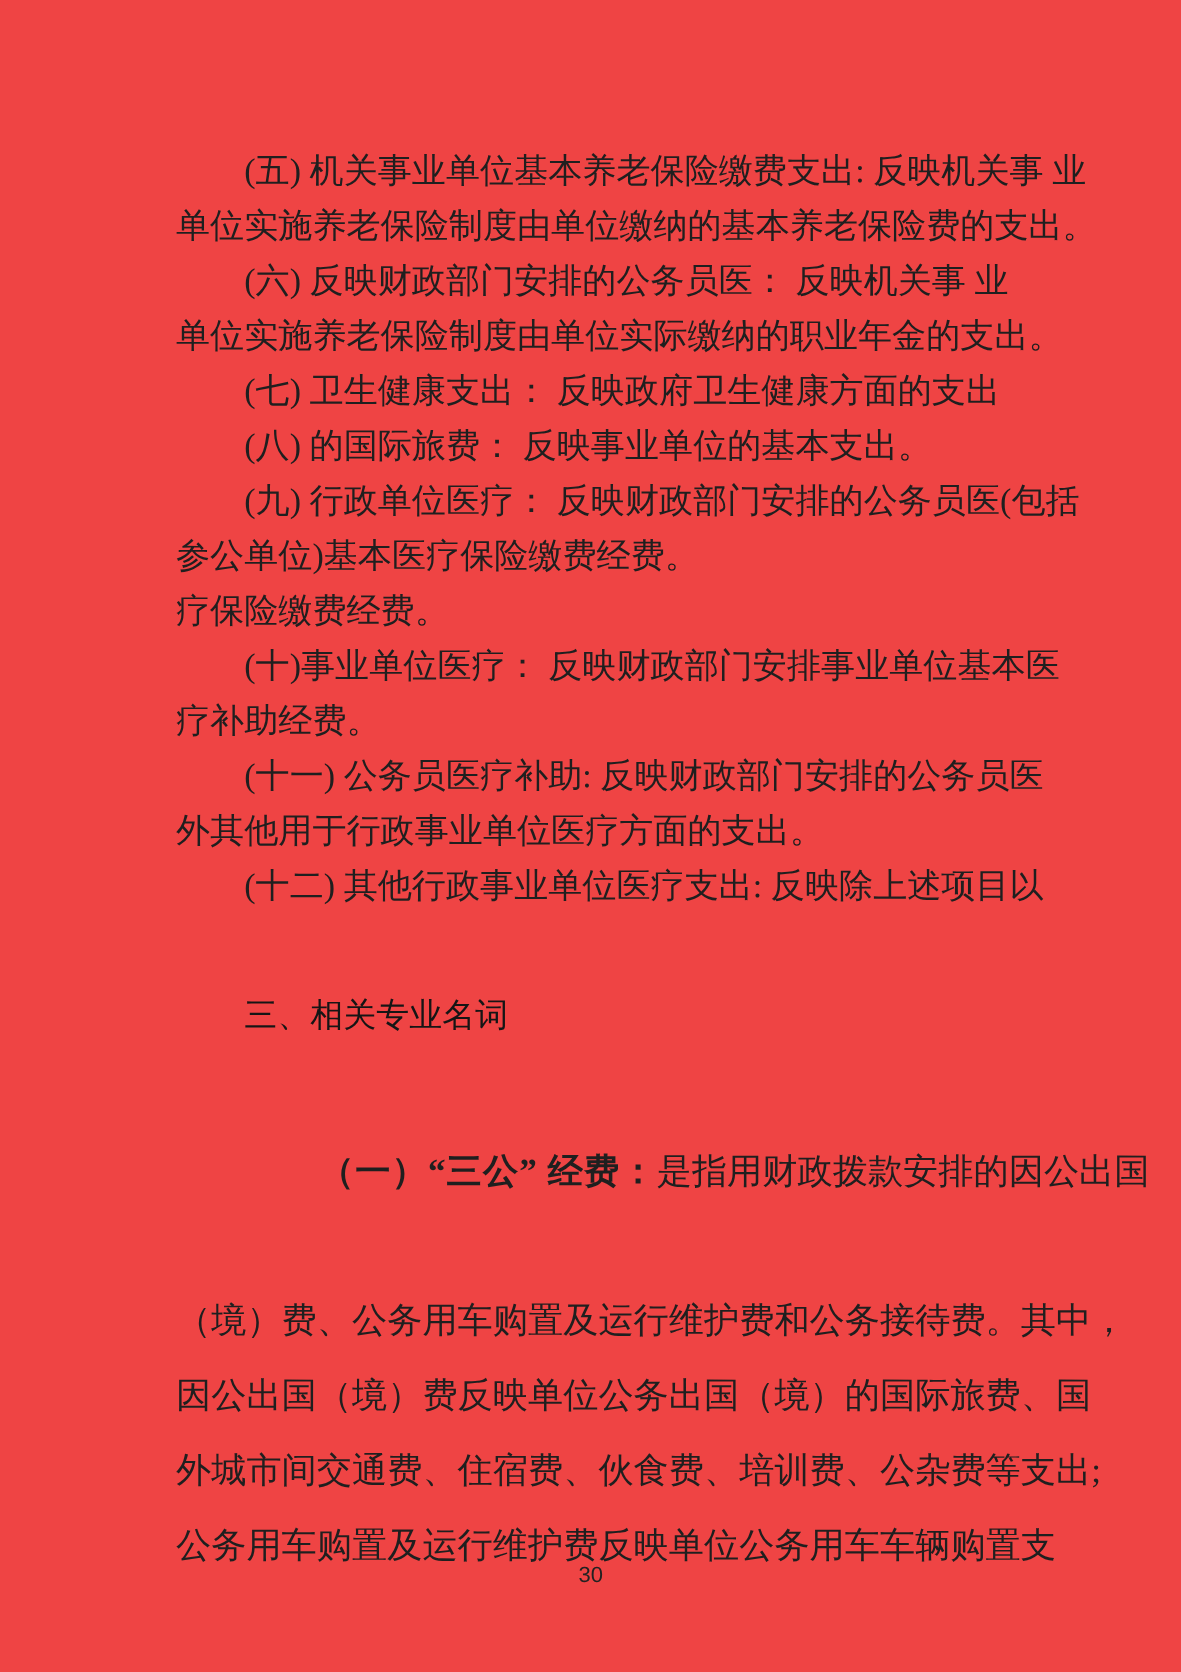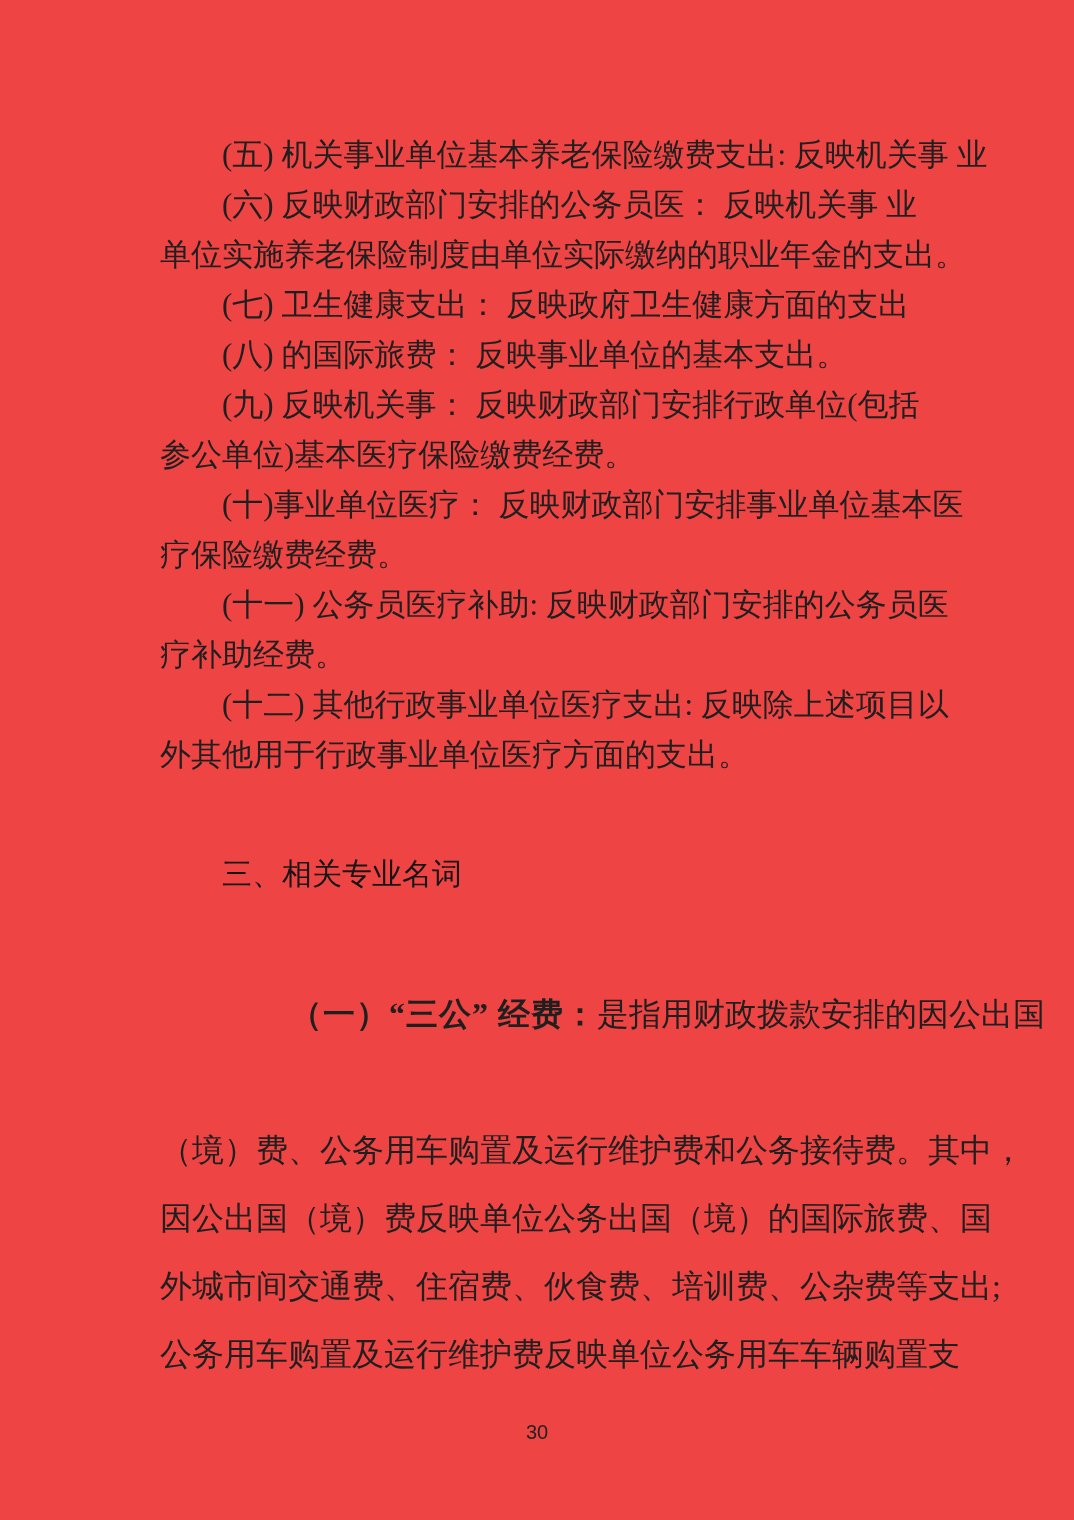--- a/index.html
+++ b/index.html
@@ -62,32 +62,33 @@
   }
 </style>
 </head>
 <body>
 
 <div class="page">
   <div class="content">
 
     <div class="body-list">
         <div class="line">　　(五) 机关事业单位基本养老保险缴费支出: 反映机关事 业</div>
+        <div class="line">单位实施养老保险制度由单位缴纳的基本养老保险费的支出。</div>
         <div class="line">　　(六) 反映财政部门安排的公务员医： 反映机关事 业</div>
         <div class="line">单位实施养老保险制度由单位实际缴纳的职业年金的支出。</div>
         <div class="line">　　(七) 卫生健康支出： 反映政府卫生健康方面的支出</div>
         <div class="line">　　(八) 的国际旅费： 反映事业单位的基本支出。</div>
-        <div class="line">　　(九) 反映机关事： 反映财政部门安排行政单位(包括</div>
+        <div class="line">　　(九) 行政单位医疗： 反映财政部门安排的公务员医(包括</div>
         <div class="line">参公单位)基本医疗保险缴费经费。</div>
+        <div class="line">疗保险缴费经费。</div>
         <div class="line">　　(十)事业单位医疗： 反映财政部门安排事业单位基本医</div>
-        <div class="line">疗保险缴费经费。</div>
+        <div class="line">疗补助经费。</div>
         <div class="line">　　(十一) 公务员医疗补助: 反映财政部门安排的公务员医</div>
-        <div class="line">疗补助经费。</div>
+        <div class="line">外其他用于行政事业单位医疗方面的支出。</div>
         <div class="line">　　(十二) 其他行政事业单位医疗支出: 反映除上述项目以</div>
-        <div class="line">外其他用于行政事业单位医疗方面的支出。</div>
       </div>
 
     <h2 class="section-heading">三、相关专业名词</h2>
 
     <div class="term-para">
       <div class="line">
         <span class="term-lead">　　（一）“三公” 经费：</span><span>是指用财政拨款安排的因公出国</span>
       </div>
       <div>
           <div class="line">（境）费、公务用车购置及运行维护费和公务接待费。其中，</div>

